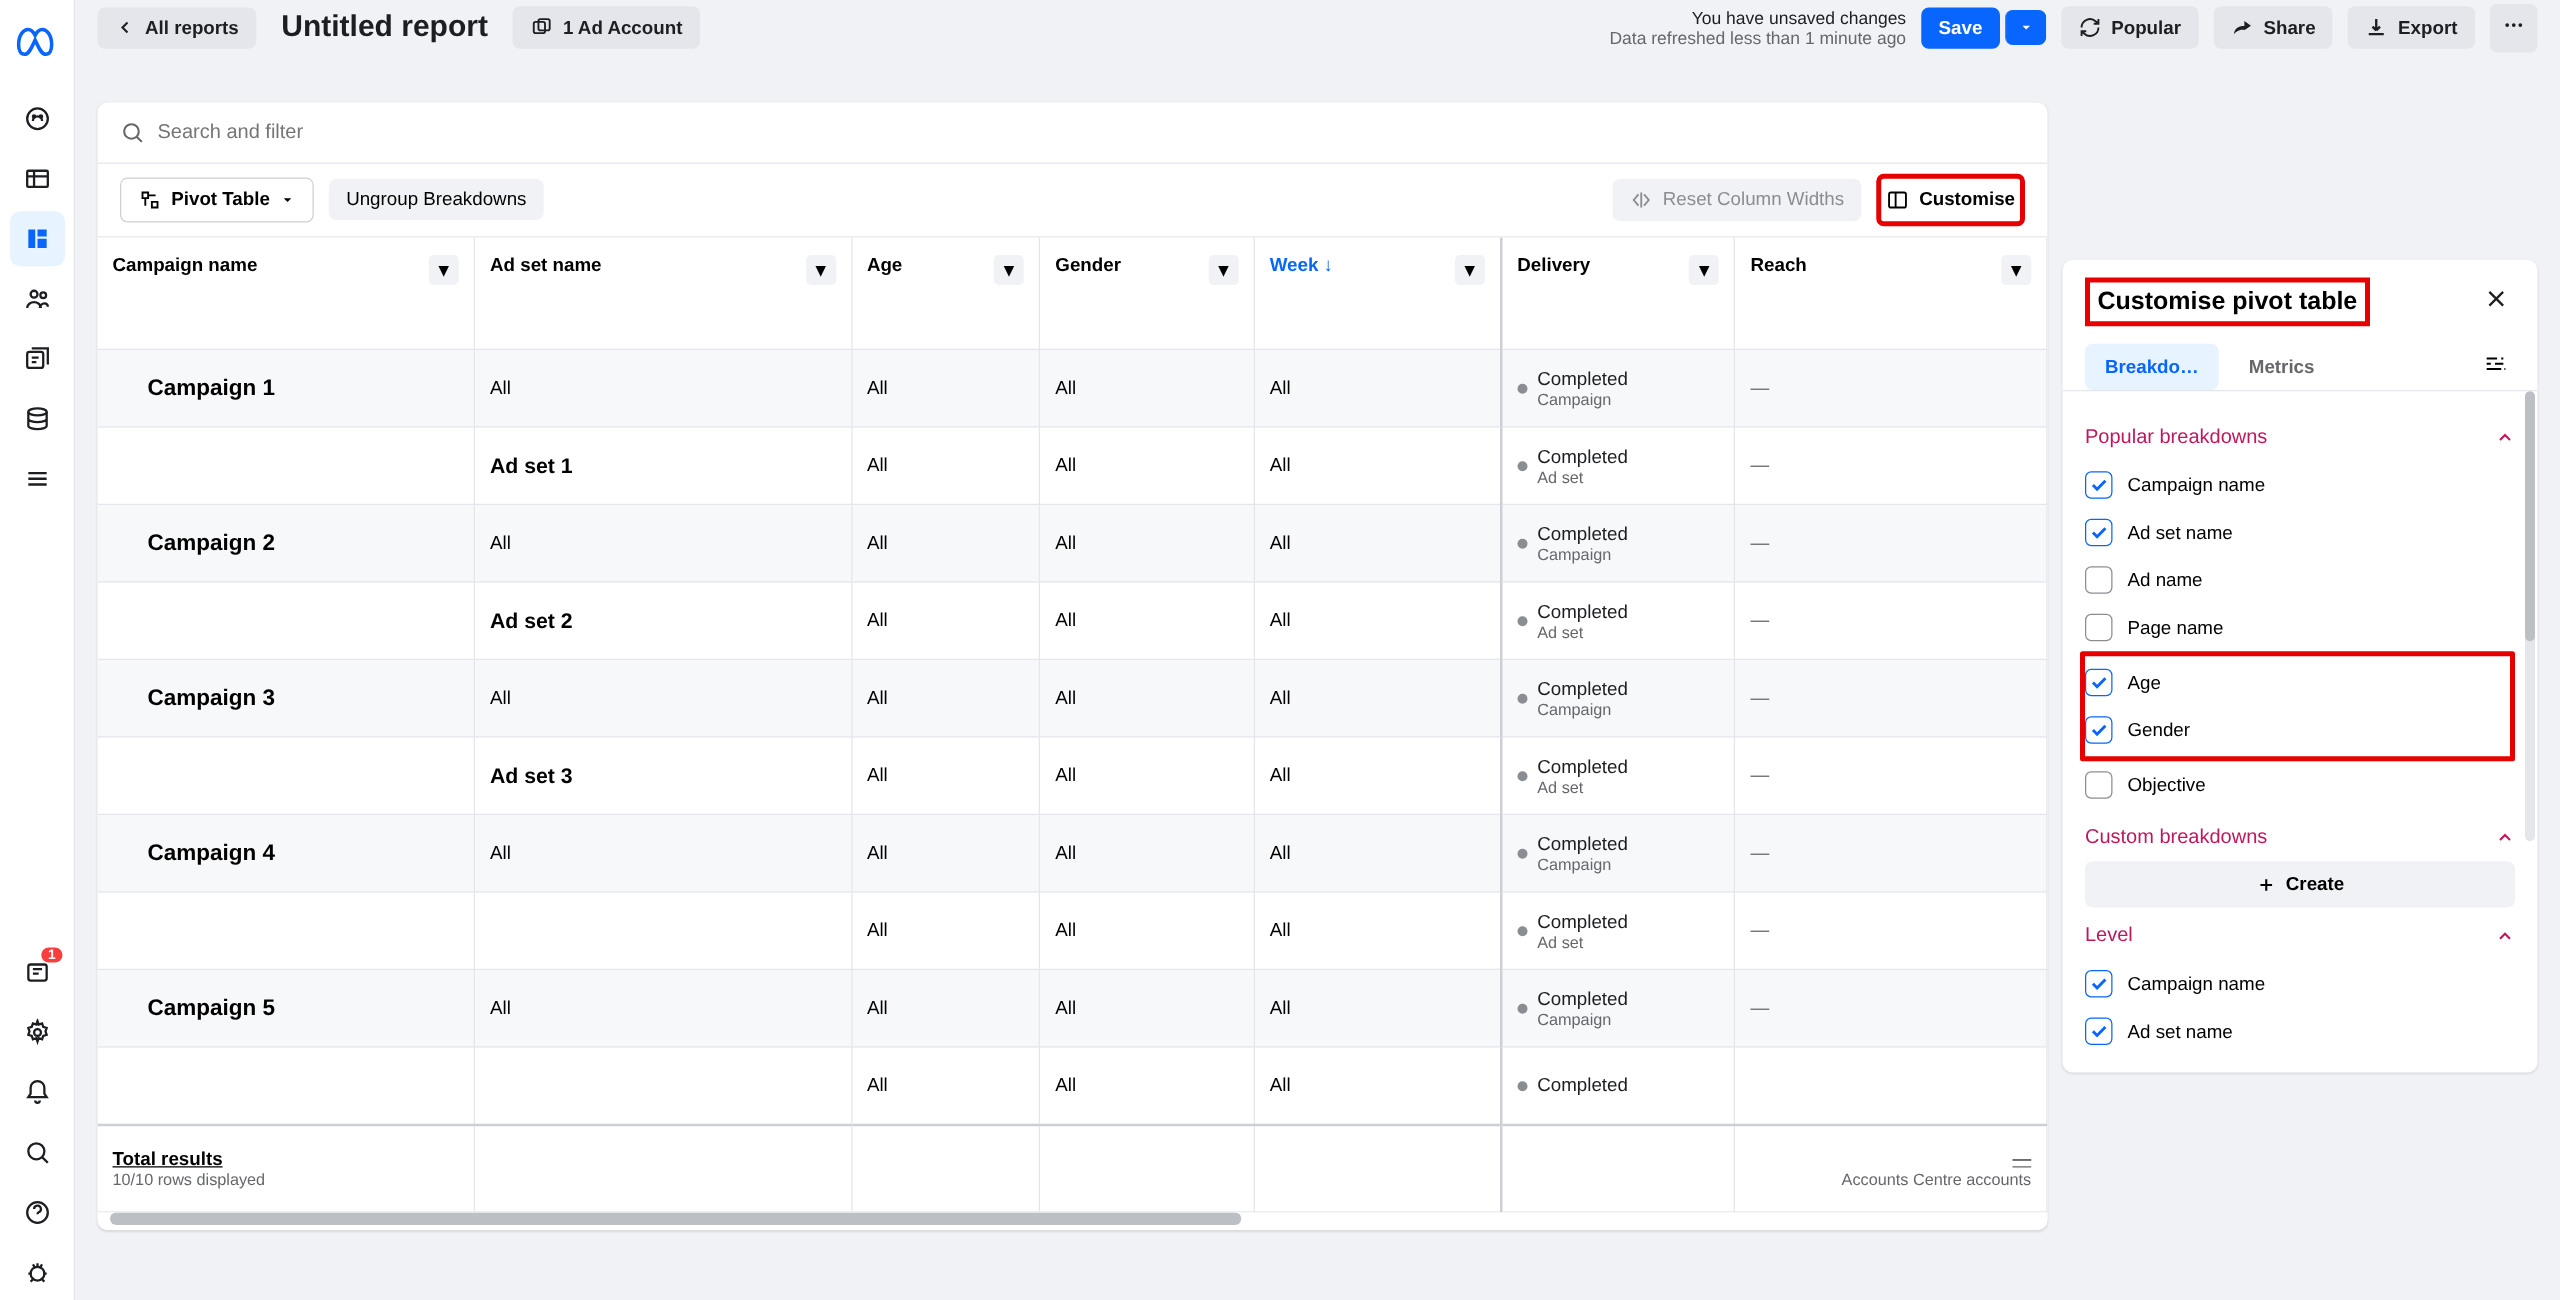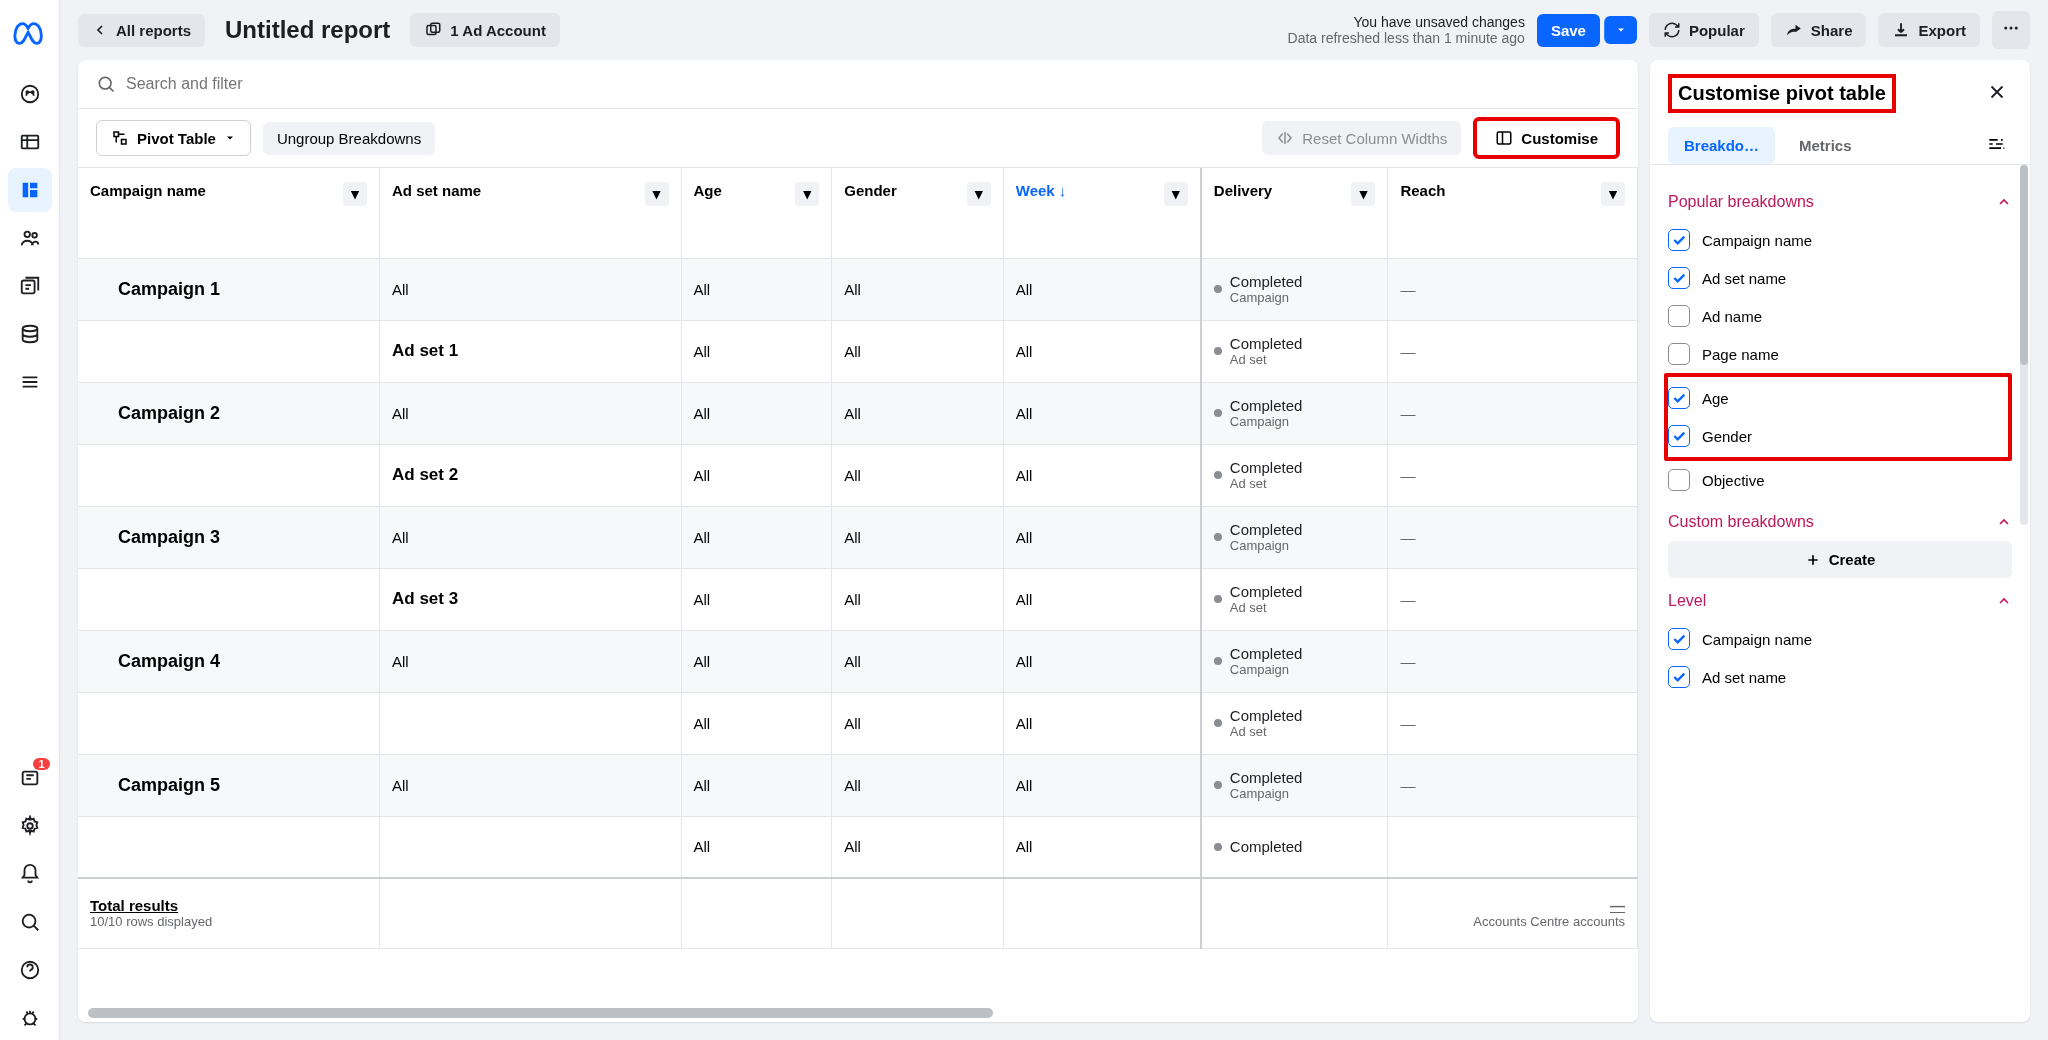--- a/index.html
+++ b/index.html
@@ -4,43 +4,43 @@
 <style>
 * { box-sizing: border-box; margin: 0; padding: 0; font-family: -apple-system, BlinkMacSystemFont, "Segoe UI", Helvetica, Arial, sans-serif; }
 body { background: #f0f2f5; display: flex; height: 1040px; width: 2048px; overflow: hidden; }
 .left-rail { width: 60px; background: #fff; border-right: 1px solid #e4e6eb; display: flex; flex-direction: column; align-items: center; padding-top: 16px; gap: 4px; }
 .left-rail .logo { color: #0866ff; margin-bottom: 14px; }
 .rail-item { width: 44px; height: 44px; display: flex; align-items: center; justify-content: center; border-radius: 8px; cursor: pointer; color: #1c1e21; position: relative; }
 .rail-item.active { background: #e7f3ff; color: #0866ff; }
 .rail-item .badge { position: absolute; top: 2px; right: 2px; background: #fa3e3e; color: #fff; font-size: 11px; border-radius: 10px; padding: 0 5px; font-weight: bold; }
 .rail-spacer { flex: 1; }
 .main { flex: 1; display: flex; flex-direction: column; min-width: 0; }
-.top-bar { height: 60px; background: #f0f2f5; display: flex; align-items: center; padding: 0 18px; gap: 12px; }
+.top-bar { height: 44px; background: #f0f2f5; display: flex; align-items: center; padding: 0 18px; gap: 12px; }
 .chip { display: flex; align-items: center; gap: 8px; background: #e4e6eb; border-radius: 6px; padding: 8px 14px; cursor: pointer; font-weight: 600; font-size: 15px; color: #1c1e21; }
 .chip svg, .btn svg { flex-shrink: 0; }
 .title { font-size: 24px; font-weight: 700; color: #1c1e21; margin: 0 8px; }
 .status-block { margin-left: auto; text-align: right; font-size: 14px; color: #65676b; }
 .status-block .line1 { color: #1c1e21; }
 .btn { display: flex; align-items: center; gap: 8px; border-radius: 6px; padding: 8px 14px; cursor: pointer; font-weight: 600; font-size: 15px; }
 .btn-primary { background: #0866ff; color: #fff; }
 .btn-primary-caret { background: #0866ff; color: #fff; padding: 8px 10px; margin-left: -8px; border-left: 1px solid rgba(255,255,255,0.2); }
 .btn-secondary { background: #e4e6eb; color: #1c1e21; }
 .icon-btn { background: #e4e6eb; color: #1c1e21; padding: 8px 10px; border-radius: 6px; cursor: pointer; }
-.content-row { display: flex; gap: 12px; padding: 0 18px 18px 18px; flex: 1; min-height: 0; }
+.content-row { display: flex; gap: 12px; padding: 0 18px 18px 18px; flex: 1; min-height: 0; align-items: center; }
 .report-card { flex: 1; background: #fff; border-radius: 8px; box-shadow: 0 1px 2px rgba(0,0,0,0.1); display: flex; flex-direction: column; min-width: 0; overflow: hidden; }
 .search-row { display: flex; align-items: center; padding: 14px 18px; gap: 12px; }
 .search-input-wrap { flex: 1; display: flex; align-items: center; gap: 10px; color: #65676b; }
 .search-input { border: none; outline: none; font-size: 16px; flex: 1; background: transparent; }
 .date-range { display: flex; align-items: center; gap: 10px; border: 1px solid #ccd0d5; border-radius: 6px; padding: 8px 14px; cursor: pointer; font-size: 15px; }
 .toolbar-row { display: flex; align-items: center; padding: 8px 18px; gap: 12px; border-top: 1px solid #e4e6eb; border-bottom: 1px solid #e4e6eb; }
 .tool-chip { display: flex; align-items: center; gap: 8px; border: 1px solid #ccd0d5; border-radius: 6px; padding: 8px 14px; cursor: pointer; font-weight: 600; font-size: 15px; }
 .tool-flat { padding: 8px 14px; border-radius: 6px; cursor: pointer; font-size: 15px; background: #f0f2f5; }
 .tool-spacer { flex: 1; }
 .reset-widths { display: flex; align-items: center; gap: 8px; background: #f0f2f5; color: #8a8d91; padding: 8px 14px; border-radius: 6px; font-size: 15px; }
-.customise-btn { display: flex; align-items: center; gap: 8px; padding: 8px 18px; border-radius: 6px; font-size: 15px; font-weight:600; cursor: pointer; border: 4px solid #e60000; }
+.customise-btn { display: flex; align-items: center; gap: 8px; padding: 8px 4px; border-radius: 6px; font-size: 15px; font-weight:600; cursor: pointer; border: 4px solid #e60000; }
 .table-wrap { flex: 1; overflow: auto; position: relative; }
 table { border-collapse: collapse; width: 100%; font-size: 15px; }
 th, td { border-right: 1px solid #e4e6eb; border-bottom: 1px solid #e4e6eb; text-align: left; padding: 0; }
 th { background: #fff; font-weight: 700; height: 90px; vertical-align: top; }
 th .th-inner { display: flex; align-items: flex-start; padding: 14px 12px; gap: 8px; }
 th .th-label { flex: 1; }
 th .th-caret { width: 24px; height: 24px; background: #f0f2f5; border-radius: 4px; display: flex; align-items: center; justify-content: center; cursor: pointer; }
 th.sorted .th-label { color: #0866ff; }
 td { height: 62px; padding: 0 12px; }
 tr.group td { background: #f7f8fa; }

